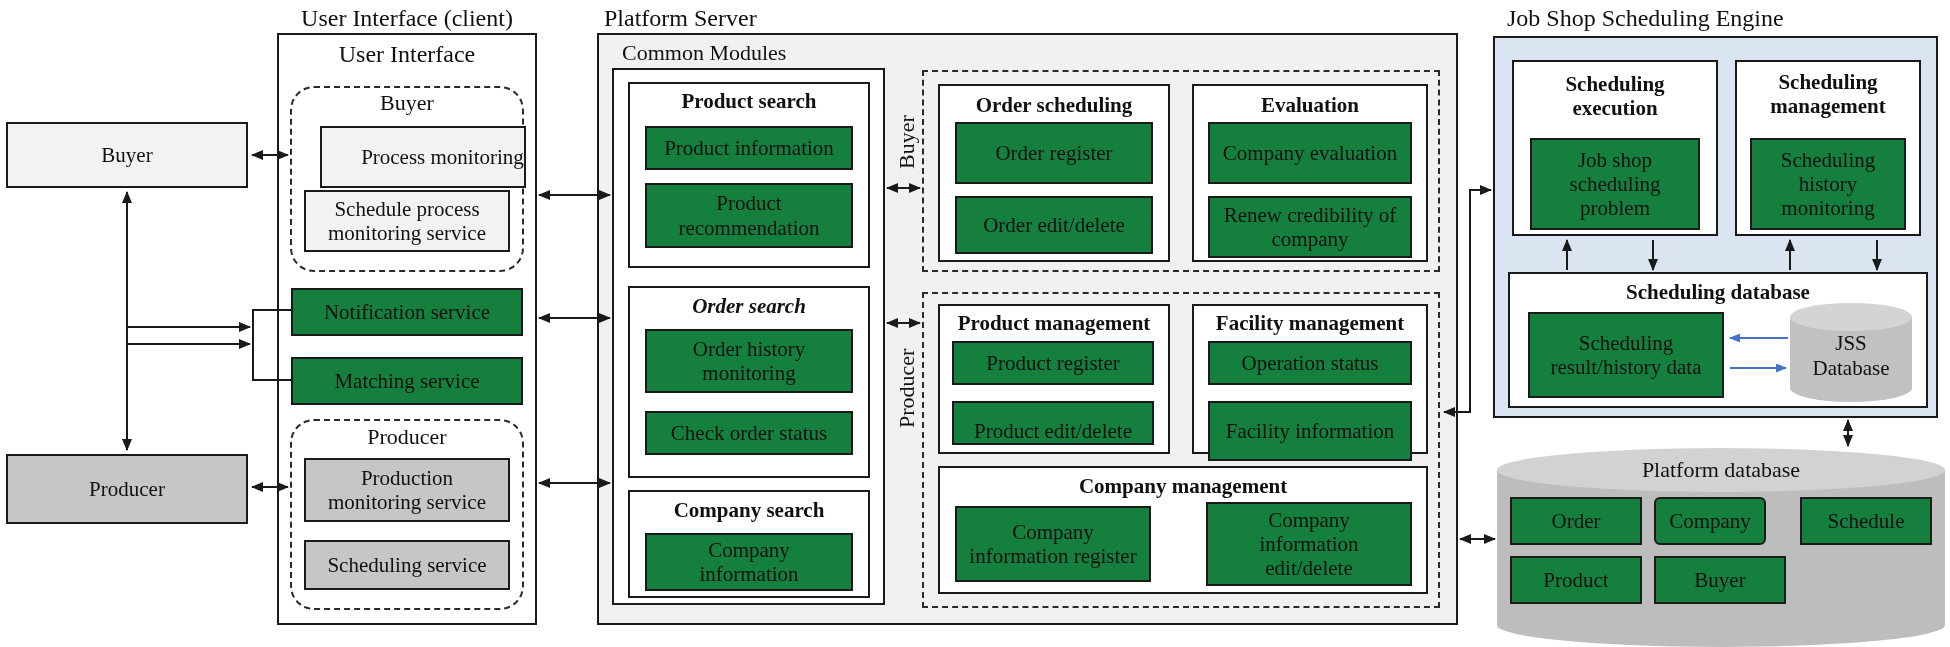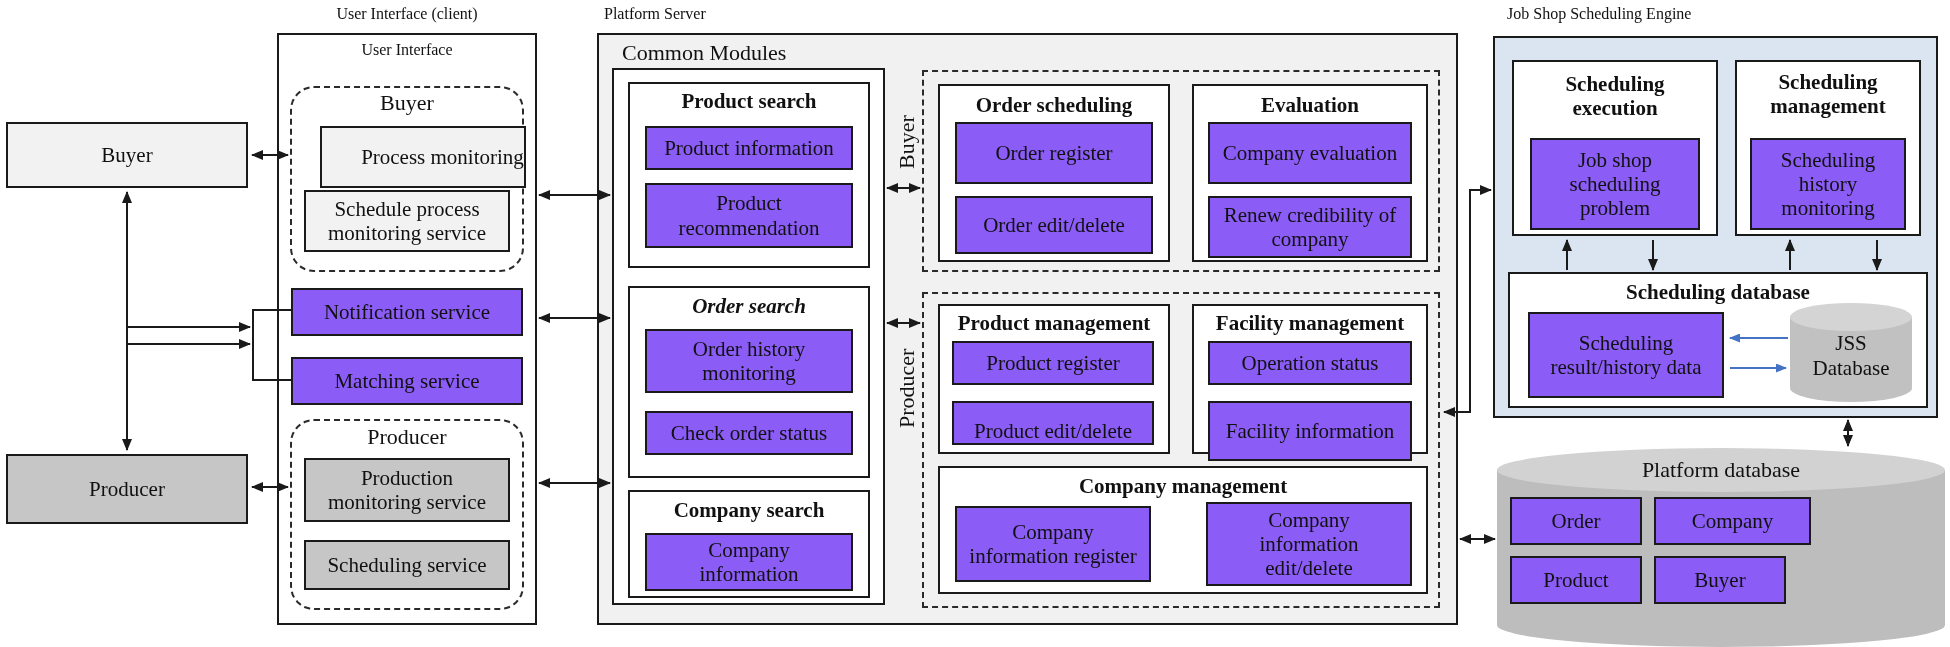--- a/index.html
+++ b/index.html
@@ -1,26 +1,26 @@
 <!DOCTYPE html>
 <html><head>
 <meta charset="utf-8">
 <style>
   html,body{margin:0;padding:0;background:#ffffff;}
   .canvas{position:relative;width:1950px;height:647px;background:#ffffff;
           font-family:"Liberation Serif","DejaVu Serif",serif;color:#111;overflow:hidden;}
   .abs{position:absolute;box-sizing:border-box;}
   .panel{position:absolute;box-sizing:border-box;border:2px solid #1a1a1a;}
-  .bx{position:absolute;box-sizing:border-box;border:2px solid #1a1a1a;background:#8b5cf6;
+  .bx{position:absolute;box-sizing:border-box;border:2px solid #1a1a1a;background:#15803d;
       display:flex;align-items:center;justify-content:center;text-align:center;
       font-size:21px;line-height:1.15;}
   .bx span{display:inline-block;}
   .dash{position:absolute;box-sizing:border-box;border:2px dashed #2a2a2a;background:transparent;}
   .round{border-radius:24px;}
-  .title{position:absolute;font-size:16px;white-space:nowrap;}
+  .title{position:absolute;font-size:24px;white-space:nowrap;}
   .center{text-align:center;}
   .seclabel{position:absolute;box-sizing:border-box;font-weight:bold;font-size:21px;
             display:flex;align-items:center;justify-content:center;text-align:center;line-height:1.15;}
   .grouplabel{position:absolute;font-size:22px;text-align:center;}
   .vlabel{position:absolute;box-sizing:border-box;writing-mode:vertical-rl;transform:rotate(180deg);
           font-size:22px;display:flex;align-items:center;justify-content:center;}
   .fillL{background:#f2f2f2;}
   .fillM{background:#c6c6c6;}
   .cylpart{position:absolute;box-sizing:border-box;}
   svg.wires{position:absolute;left:0;top:0;pointer-events:none;}
@@ -179,22 +179,25 @@
       <span style="max-width:90px;">JSS Database</span>
     </div>
 
   <div class="cylpart" style="left:1497px;top:470px;width:448px;height:155px;background:#bdbdbd;"></div>
   <div class="cylpart" style="left:1497px;top:603px;width:448px;height:44px;background:#bdbdbd;border-radius:50%;"></div>
   <div class="cylpart" style="left:1497px;top:448px;width:448px;height:44px;background:#d2d2d2;border-radius:50%;"></div>
   <div class="grouplabel" style="left:1497px;top:457px;width:448px;">Platform database</div>
   <div class="bx" style="left:1510px;top:497px;width:132px;height:48px;">
       <span>Order</span>
     </div>
-  <div class="bx" style="left:1654px;top:497px;width:157px;height:48px;">
+  <div class="bx" style="left:1654px;top:497px;width:112px;height:48px;border-radius:6px;">
       <span>Company</span>
+    </div>
+  <div class="bx" style="left:1800px;top:497px;width:132px;height:48px;">
+      <span>Schedule</span>
     </div>
   <div class="bx" style="left:1510px;top:556px;width:132px;height:48px;">
       <span>Product</span>
     </div>
   <div class="bx" style="left:1654px;top:556px;width:132px;height:48px;">
       <span>Buyer</span>
     </div>
 
   <svg class="wires" width="1950" height="647" viewBox="0 0 1950 647">
     <defs>

